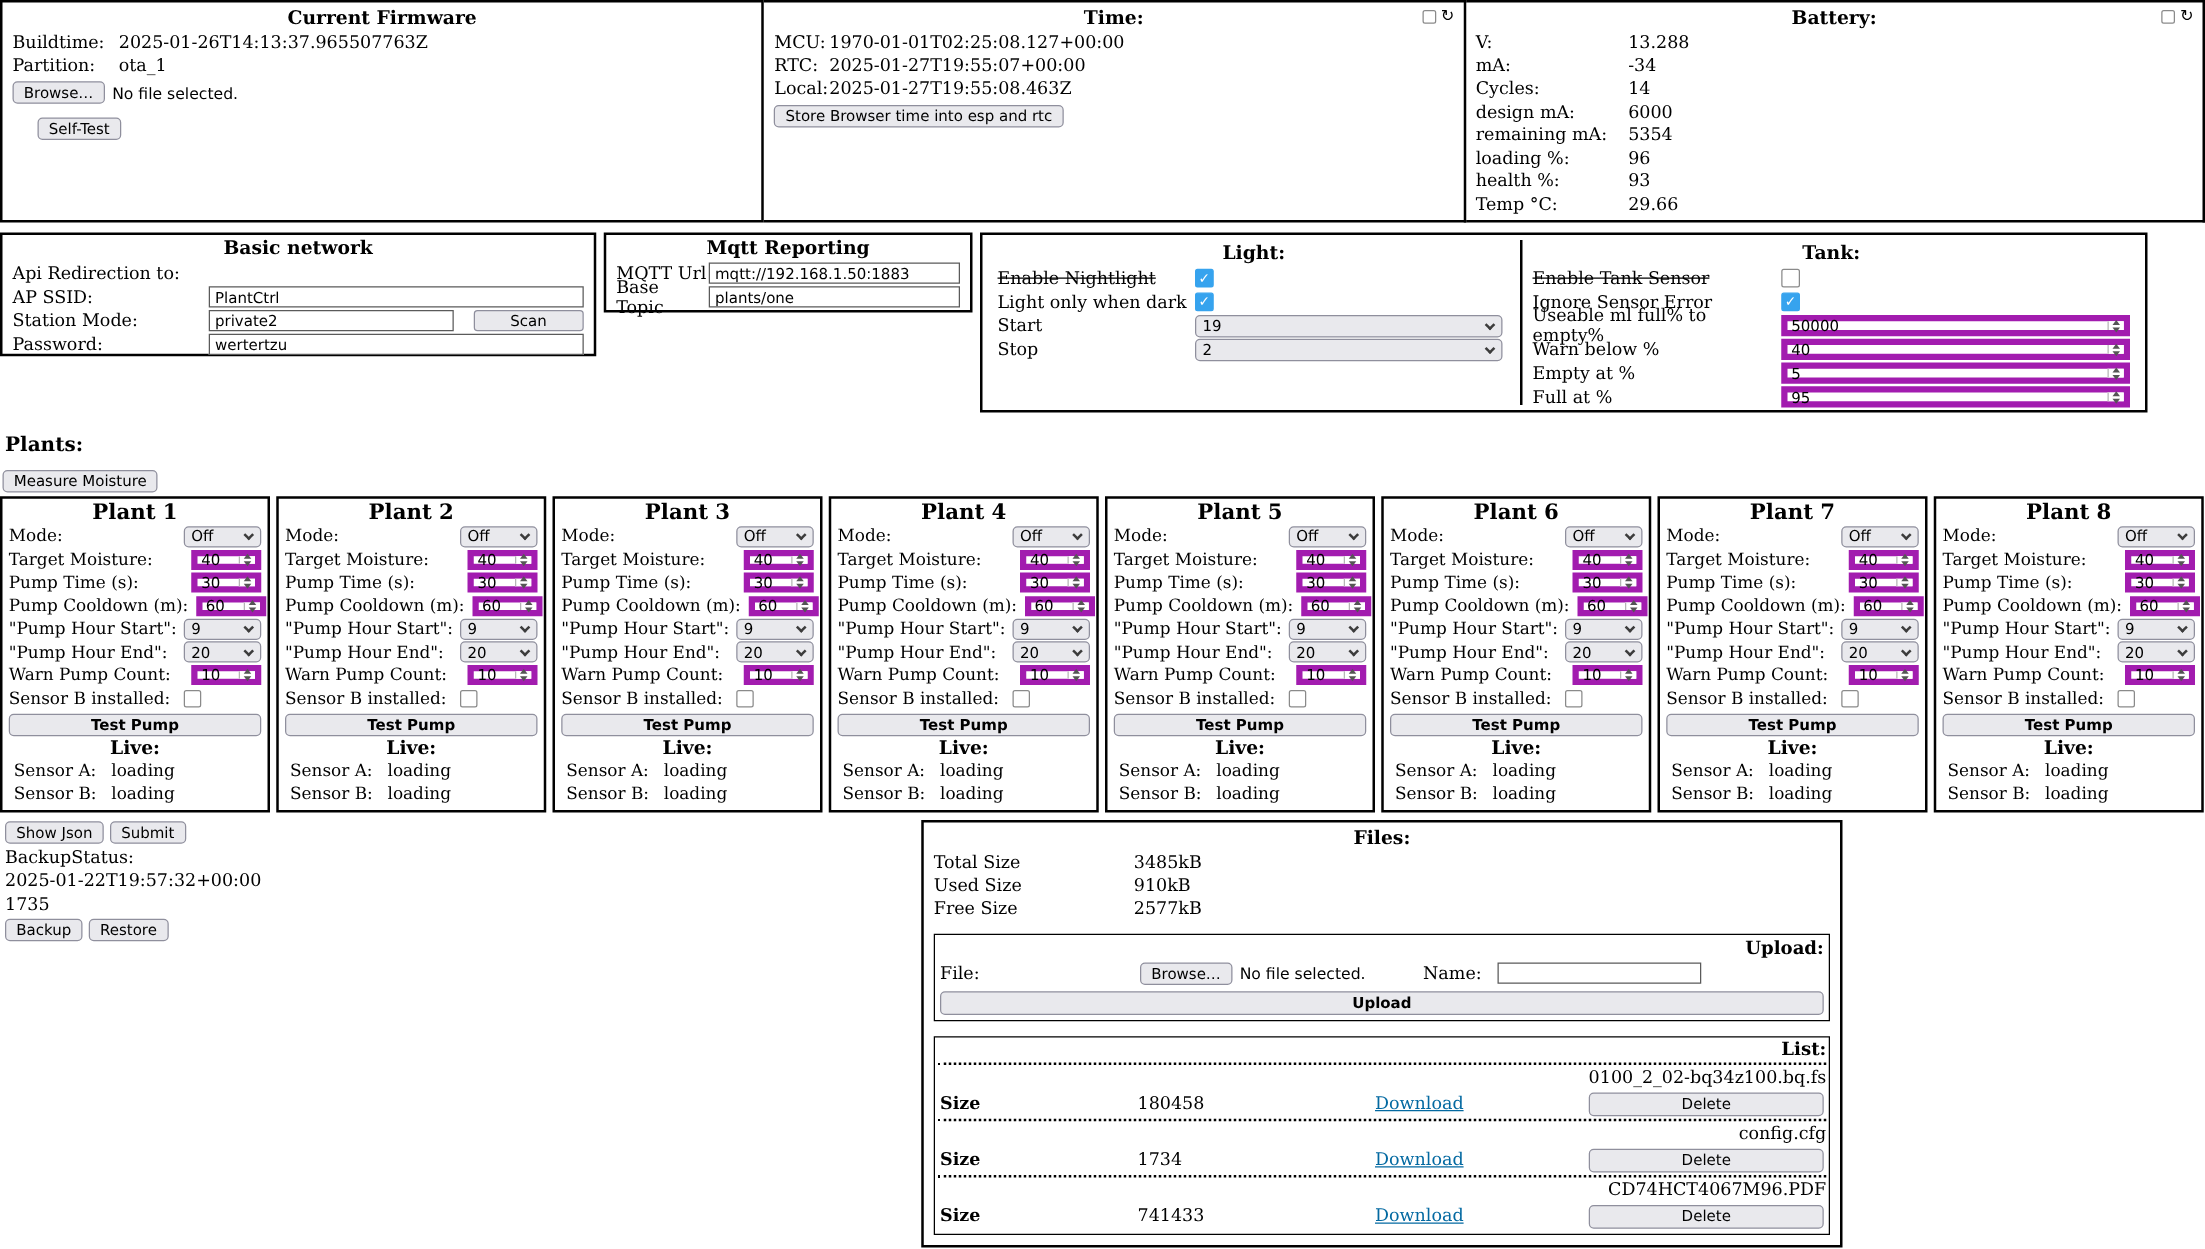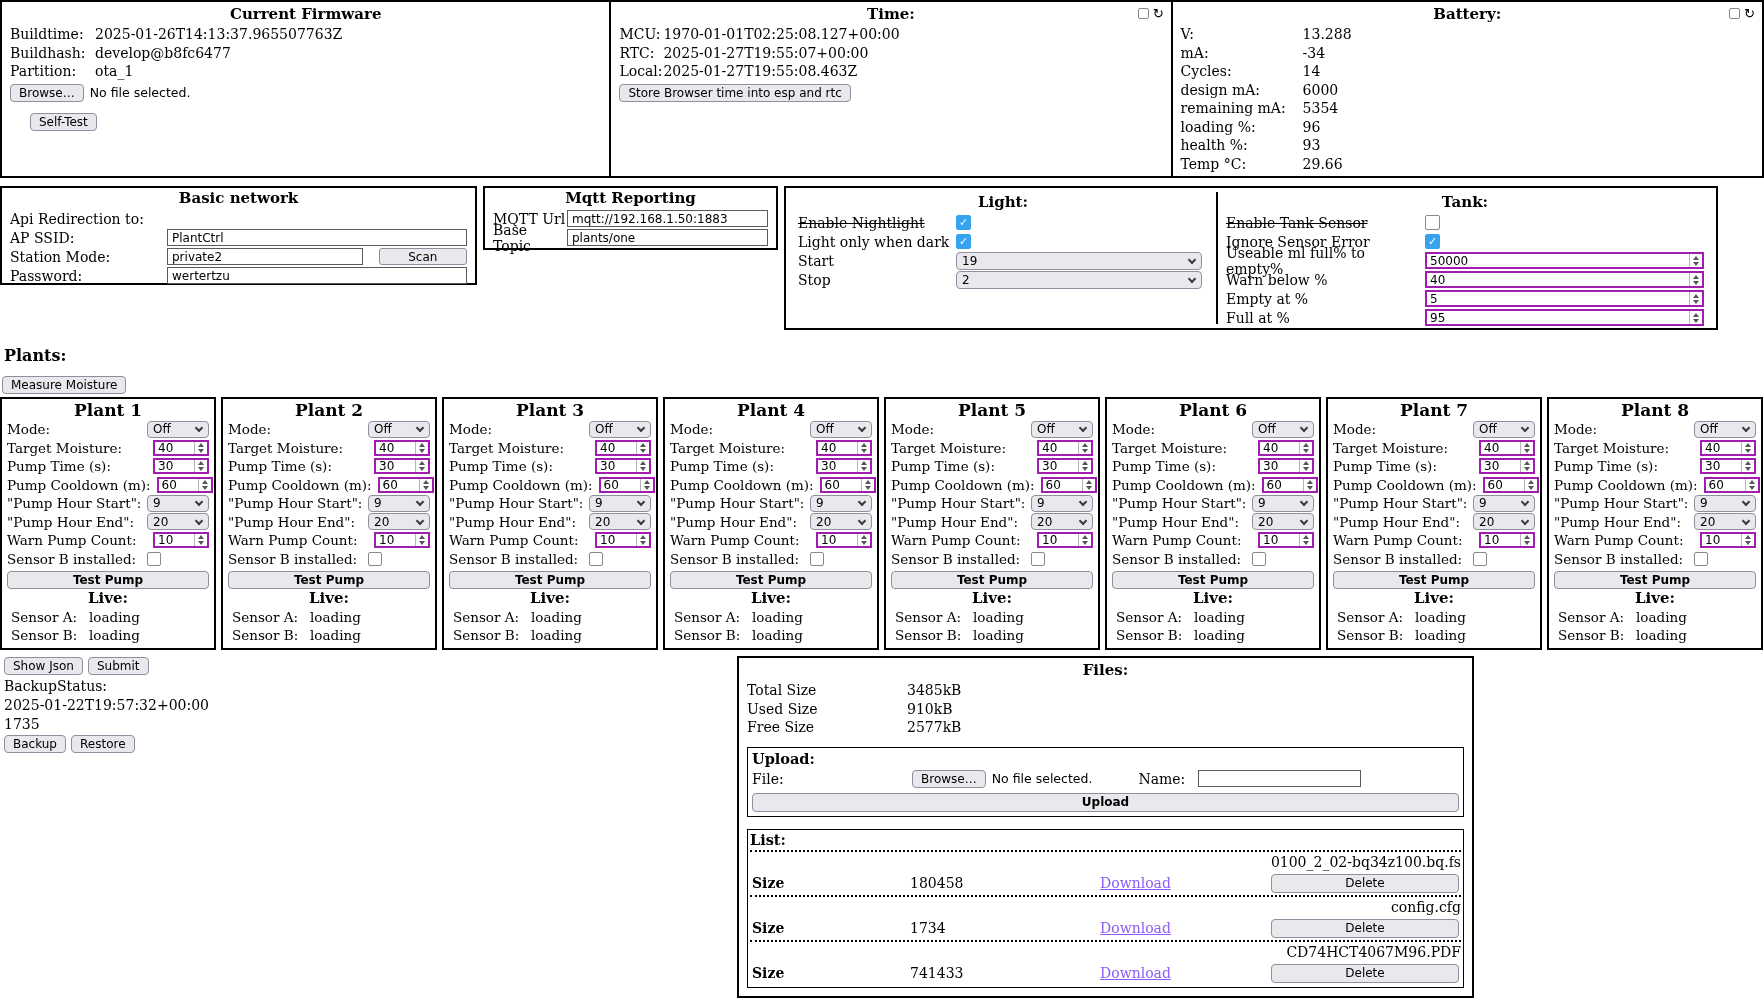--- a/index.html
+++ b/index.html
@@ -37,21 +37,21 @@
     display:inline-flex; align-items:center; background:#e9e9ed;
     border:1px solid #8f8f9d; border-radius:4px;
     font-family:"DejaVu Sans", sans-serif; font-size:12px; padding:0 6px 0 5px;
   }
   .sel .sv { flex:1; }
   .chev { width:6px; height:6px; border-right:2px solid #3c3c3c; border-bottom:2px solid #3c3c3c;
     transform:rotate(45deg); margin-bottom:2px; flex:0 0 auto; }
 
   .num {
     display:inline-flex; align-items:stretch; background:#fff;
-    border:2px solid #a21caf; font-family:"DejaVu Sans", sans-serif; font-size:12px;
+    border:5px solid #a21caf; font-family:"DejaVu Sans", sans-serif; font-size:12px;
   }
   .num .nv { flex:1; padding:0 3px; display:flex; align-items:center; }
   .spin { width:13px; border-left:1px solid #b5b5b5; display:flex; flex-direction:column;
     align-items:center; justify-content:center; gap:2px; background:#fff; flex:0 0 auto; }
   .tri-up { width:0; height:0; border-left:3px solid transparent; border-right:3px solid transparent;
     border-bottom:4px solid #555; }
   .tri-dn { width:0; height:0; border-left:3px solid transparent; border-right:3px solid transparent;
     border-top:4px solid #555; }
 
   .ti {
@@ -118,52 +118,48 @@
   .p-srow .k { width:78px; margin-left:4px; flex:0 0 auto; }
 
   
   .bottom { display:flex; margin-top:6px; }
   .left-col { width:737px; padding-left:4px; }
   .btn-row { display:flex; gap:5px; margin:1px 0 2px; }
   .left-col .line { line-height:19px; }
   .files { width:737px; border:2px solid #000; padding:2px 8px 8px; }
   .fs .k { width:160px; }
   .upload-box { border:1px solid #000; margin-top:10px; padding:1px 4px 4px; }
-  .sec-title { text-align:left; font-weight:bold; font-size:14.5px; line-height:20px; }
+  .sec-title { text-align:right; font-weight:bold; font-size:14.5px; line-height:20px; }
   .upload-row { display:flex; align-items:center; height:20px; }
   .upload-row .fl { width:160px; flex:0 0 auto; }
   .nofile { margin-left:6px; }
   .name-lbl { margin-left:46px; }
   .ti-name { width:163px; margin-left:13px; }
   .upload-btn { width:100%; height:19px; margin-top:4px; font-weight:bold; }
   .list-box { border:1px solid #000; margin-top:12px; padding:0 2px 2px; }
   .file-item { border-top:2px dotted #000; }
   .fi-name { line-height:20px; padding-left:2px; white-space:nowrap;text-align:right; }
   .fi-row { display:flex; align-items:center; height:23px; padding:0 2px; }
   .fi-row .k { width:158px; flex:0 0 auto;font-weight:bold; }
   .fi-row .sz { width:190px; flex:0 0 auto; }
   .fi-row .dl { flex:1; }
-  .link { color:#8b5cf6; text-decoration:underline; cursor:pointer; }
+  .link { color:#0369a1; text-decoration:underline; cursor:pointer; }
   .del { width:188px; height:19px; }
 </style>
 </head>
 <body>
 
 <div class="toprow">
 
   <section class="tcell fw">
     <div class="panel-title">Current Firmware</div>
     <div>
         <div class="kv">
           <span class="k">Buildtime:</span>
           <span class="v">2025-01-26T14:13:37.965507763Z</span>
-        </div>
-        <div class="kv">
-          <span class="k">Buildhash:</span>
-          <span class="v">develop@b8fc6477</span>
         </div>
         <div class="kv">
           <span class="k">Partition:</span>
           <span class="v">ota_1</span>
         </div>
       </div>
     <div class="fileselect">
       <button class="btn">Browse…</button>
       <span class="sans">No file selected.</span>
     </div>

